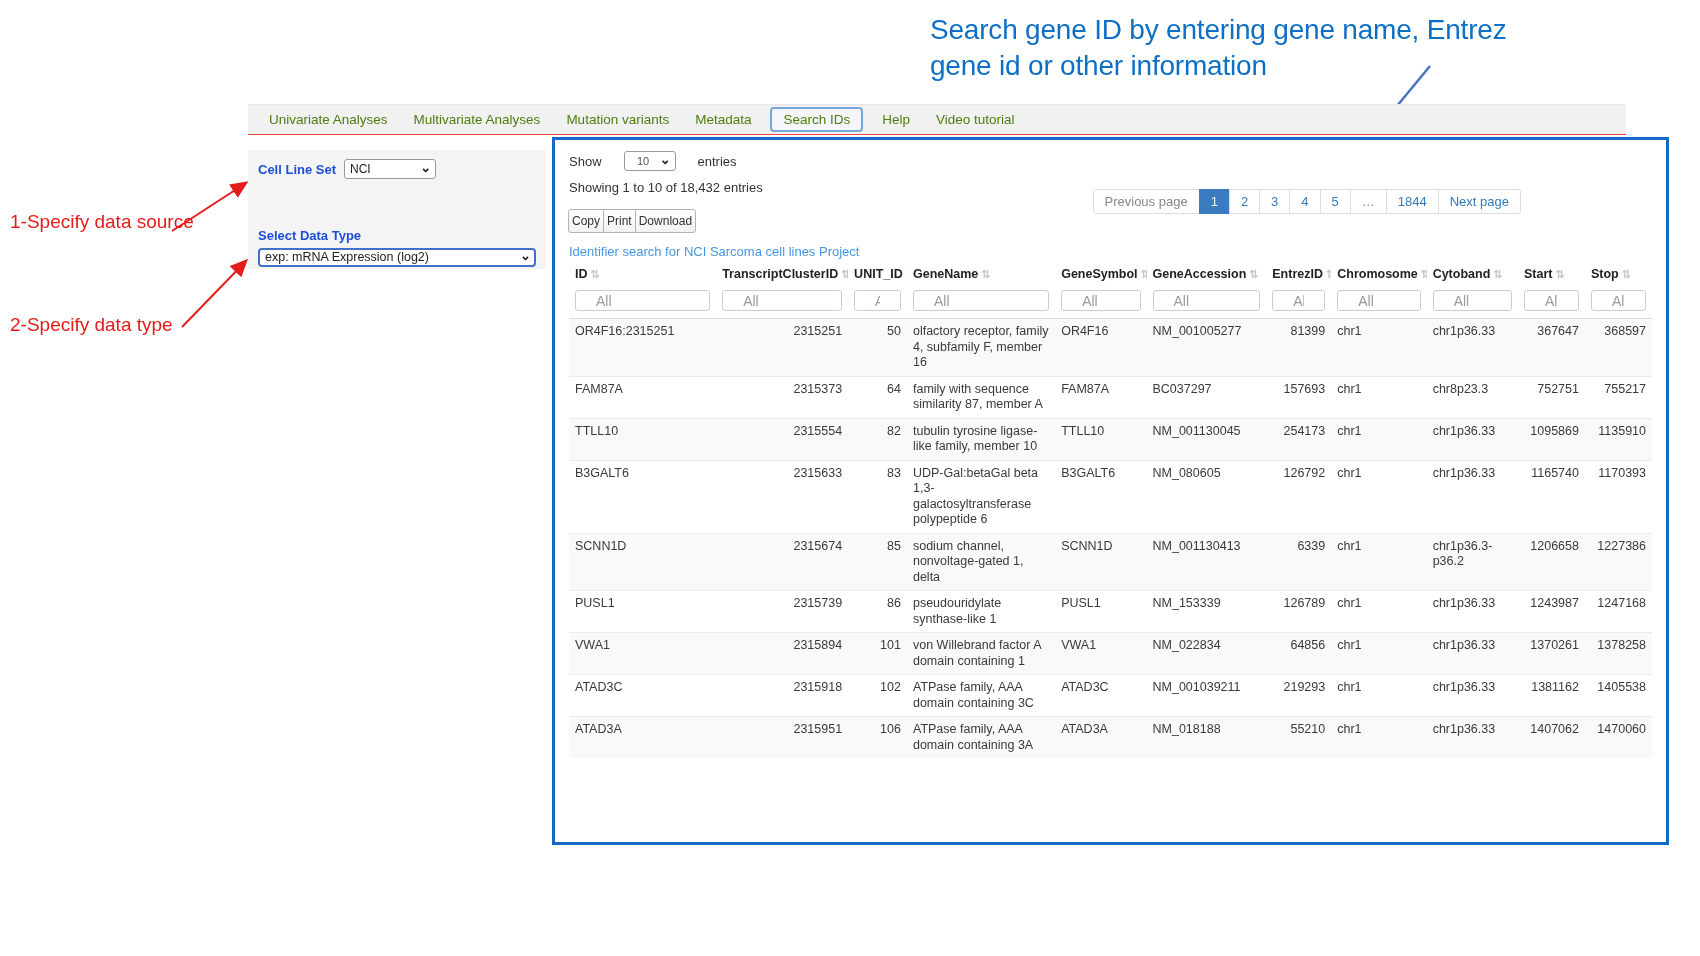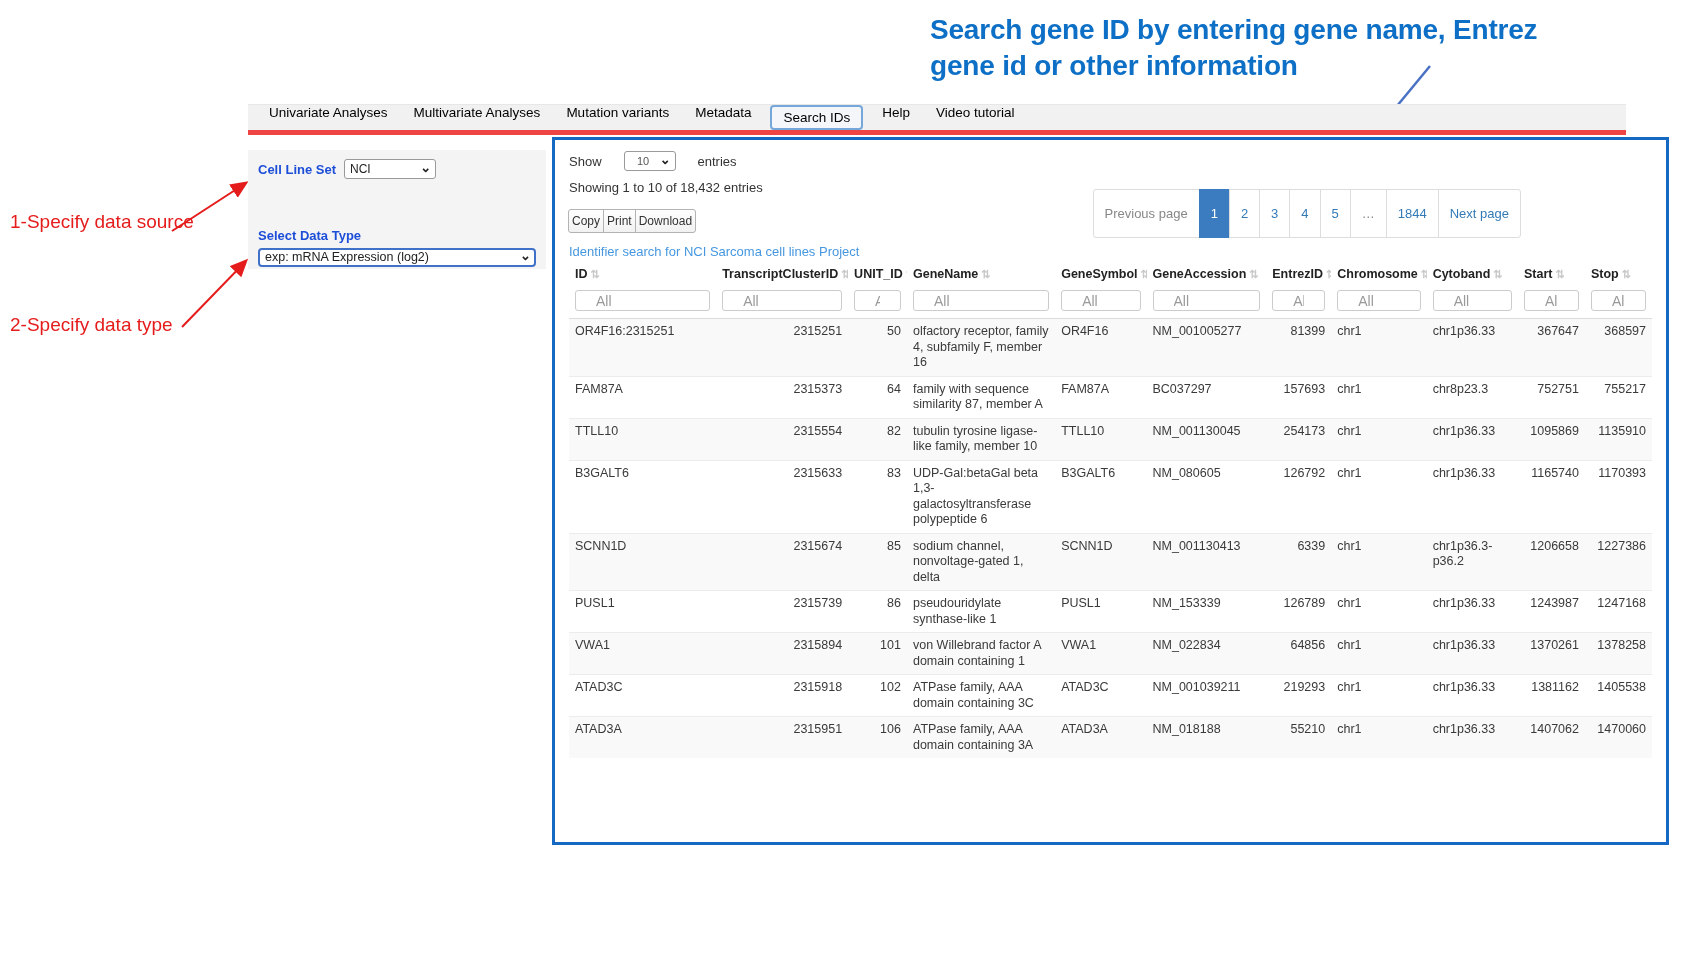--- a/index.html
+++ b/index.html
@@ -1,28 +1,28 @@
 <!DOCTYPE html>
 <html style="--panel-border: #1669c2; --active-page-bg: #3b7cc0; --annotation-blue: #0d6fc5; --annotation-red: #e51c1c; --link-color: #4697e0;"><head>
 <meta charset="utf-8">
 <style>
   *{box-sizing:border-box;margin:0;padding:0}
   html,body{width:1700px;height:956px}
   body{background:#fff;font-family:"Liberation Sans",sans-serif;position:relative;overflow:hidden}
 
-  .blue-note{position:absolute;left:930px;top:12px;width:700px;font-size:28px;font-weight:bold;
+  .blue-note{position:absolute;left:930px;top:12px;width:700px;font-size:28px;font-weight:normal;
              color:var(--annotation-blue);line-height:36px;letter-spacing:-0.2px}
   .red-note{position:absolute;font-size:19px;font-weight:normal;color:var(--annotation-red);white-space:nowrap}
   #note1{left:10px;top:211px}
   #note2{left:10px;top:314px}
   svg.overlay{position:absolute;left:0;top:0;pointer-events:none}
 
   .tabbar{position:absolute;left:248px;top:104px;width:1378px;height:31px;background:#f1f1f1;
-          border-top:1px solid #e7e7e7;border-bottom:5px solid #ef4444;display:flex;align-items:flex-start;
-          padding-left:8px;font-size:13.5px;color:#000000}
+          border-top:1px solid #e7e7e7;border-bottom:1px solid #ef4444;display:flex;align-items:center;
+          padding-left:8px;font-size:13.5px;color:#4d7c0f}
   .tab{padding:0 13px;cursor:pointer;white-space:nowrap}
   .tab-active{border:2px solid #76a7da;border-radius:4px;background:#f4f6f9;padding:3px 11px;margin:0 6px}
 
   .sidebar{position:absolute;left:248px;top:150px;width:298px;height:119px;background:#f4f4f4;padding:9px 10px}
   .lbl{font-weight:bold;font-size:13px;color:#1d4ed8}
   .cls-row{display:flex;align-items:center;gap:8px}
   .select-wrap{position:relative;display:inline-block}
   select{appearance:none;-webkit-appearance:none;font-family:inherit;background:#fff;border:1px solid #999;
          border-radius:3px;font-size:12px;color:#222;padding:2px 18px 2px 5px}
   .chev{position:absolute;right:5px;top:50%;transform:translateY(-58%);font-size:13px;color:#222;
@@ -32,21 +32,21 @@
   .full{width:100%;margin-top:4px}
   .full select{width:100%;height:19px;border:2px solid #4170c8;border-radius:4px;font-size:12.5px;padding:0 18px 1px 5px}
 
   .panel{position:absolute;left:552px;top:137px;width:1117px;height:708px;border:3px solid var(--panel-border);
          background:#fff;padding:11px 14px;overflow:hidden}
   .show-row{display:flex;align-items:center;gap:22px;font-size:13px;color:#333}
   .show-sel select{width:52px;height:20px;font-size:11px;color:#555;text-align:center}
   .showing{margin-top:9px;font-size:13px;color:#333}
 
   .pagination{position:absolute;top:49px;right:145px;display:flex;font-size:13px}
-  .pg-btn{border:1px solid #ddd;background:#fff;padding:16px 11px;margin-left:-1px;color:#337ab7;cursor:pointer;white-space:nowrap}
+  .pg-btn{border:1px solid #ddd;background:#fff;padding:4px 11px;margin-left:-1px;color:#337ab7;cursor:pointer;white-space:nowrap}
   .pg-prev{color:#888;border-radius:3px 0 0 3px}
   .pg-next{border-radius:0 3px 3px 0}
   .pg-active{background:var(--active-page-bg);border-color:var(--active-page-bg);color:#fff}
   .pg-ellipsis{color:#888;cursor:default}
 
   .dt-buttons{margin-top:14px;display:flex}
   .dt-btn{font-family:inherit;border:1px solid #b3b3b3;background:linear-gradient(#fefefe,#f2f2f2);
           padding:4px 3px;font-size:12px;color:#333;margin-left:-1px;cursor:pointer}
   .dt-btn:first-child{border-radius:3px 0 0 3px}
   .dt-btn:last-child{border-radius:0 3px 3px 0}

